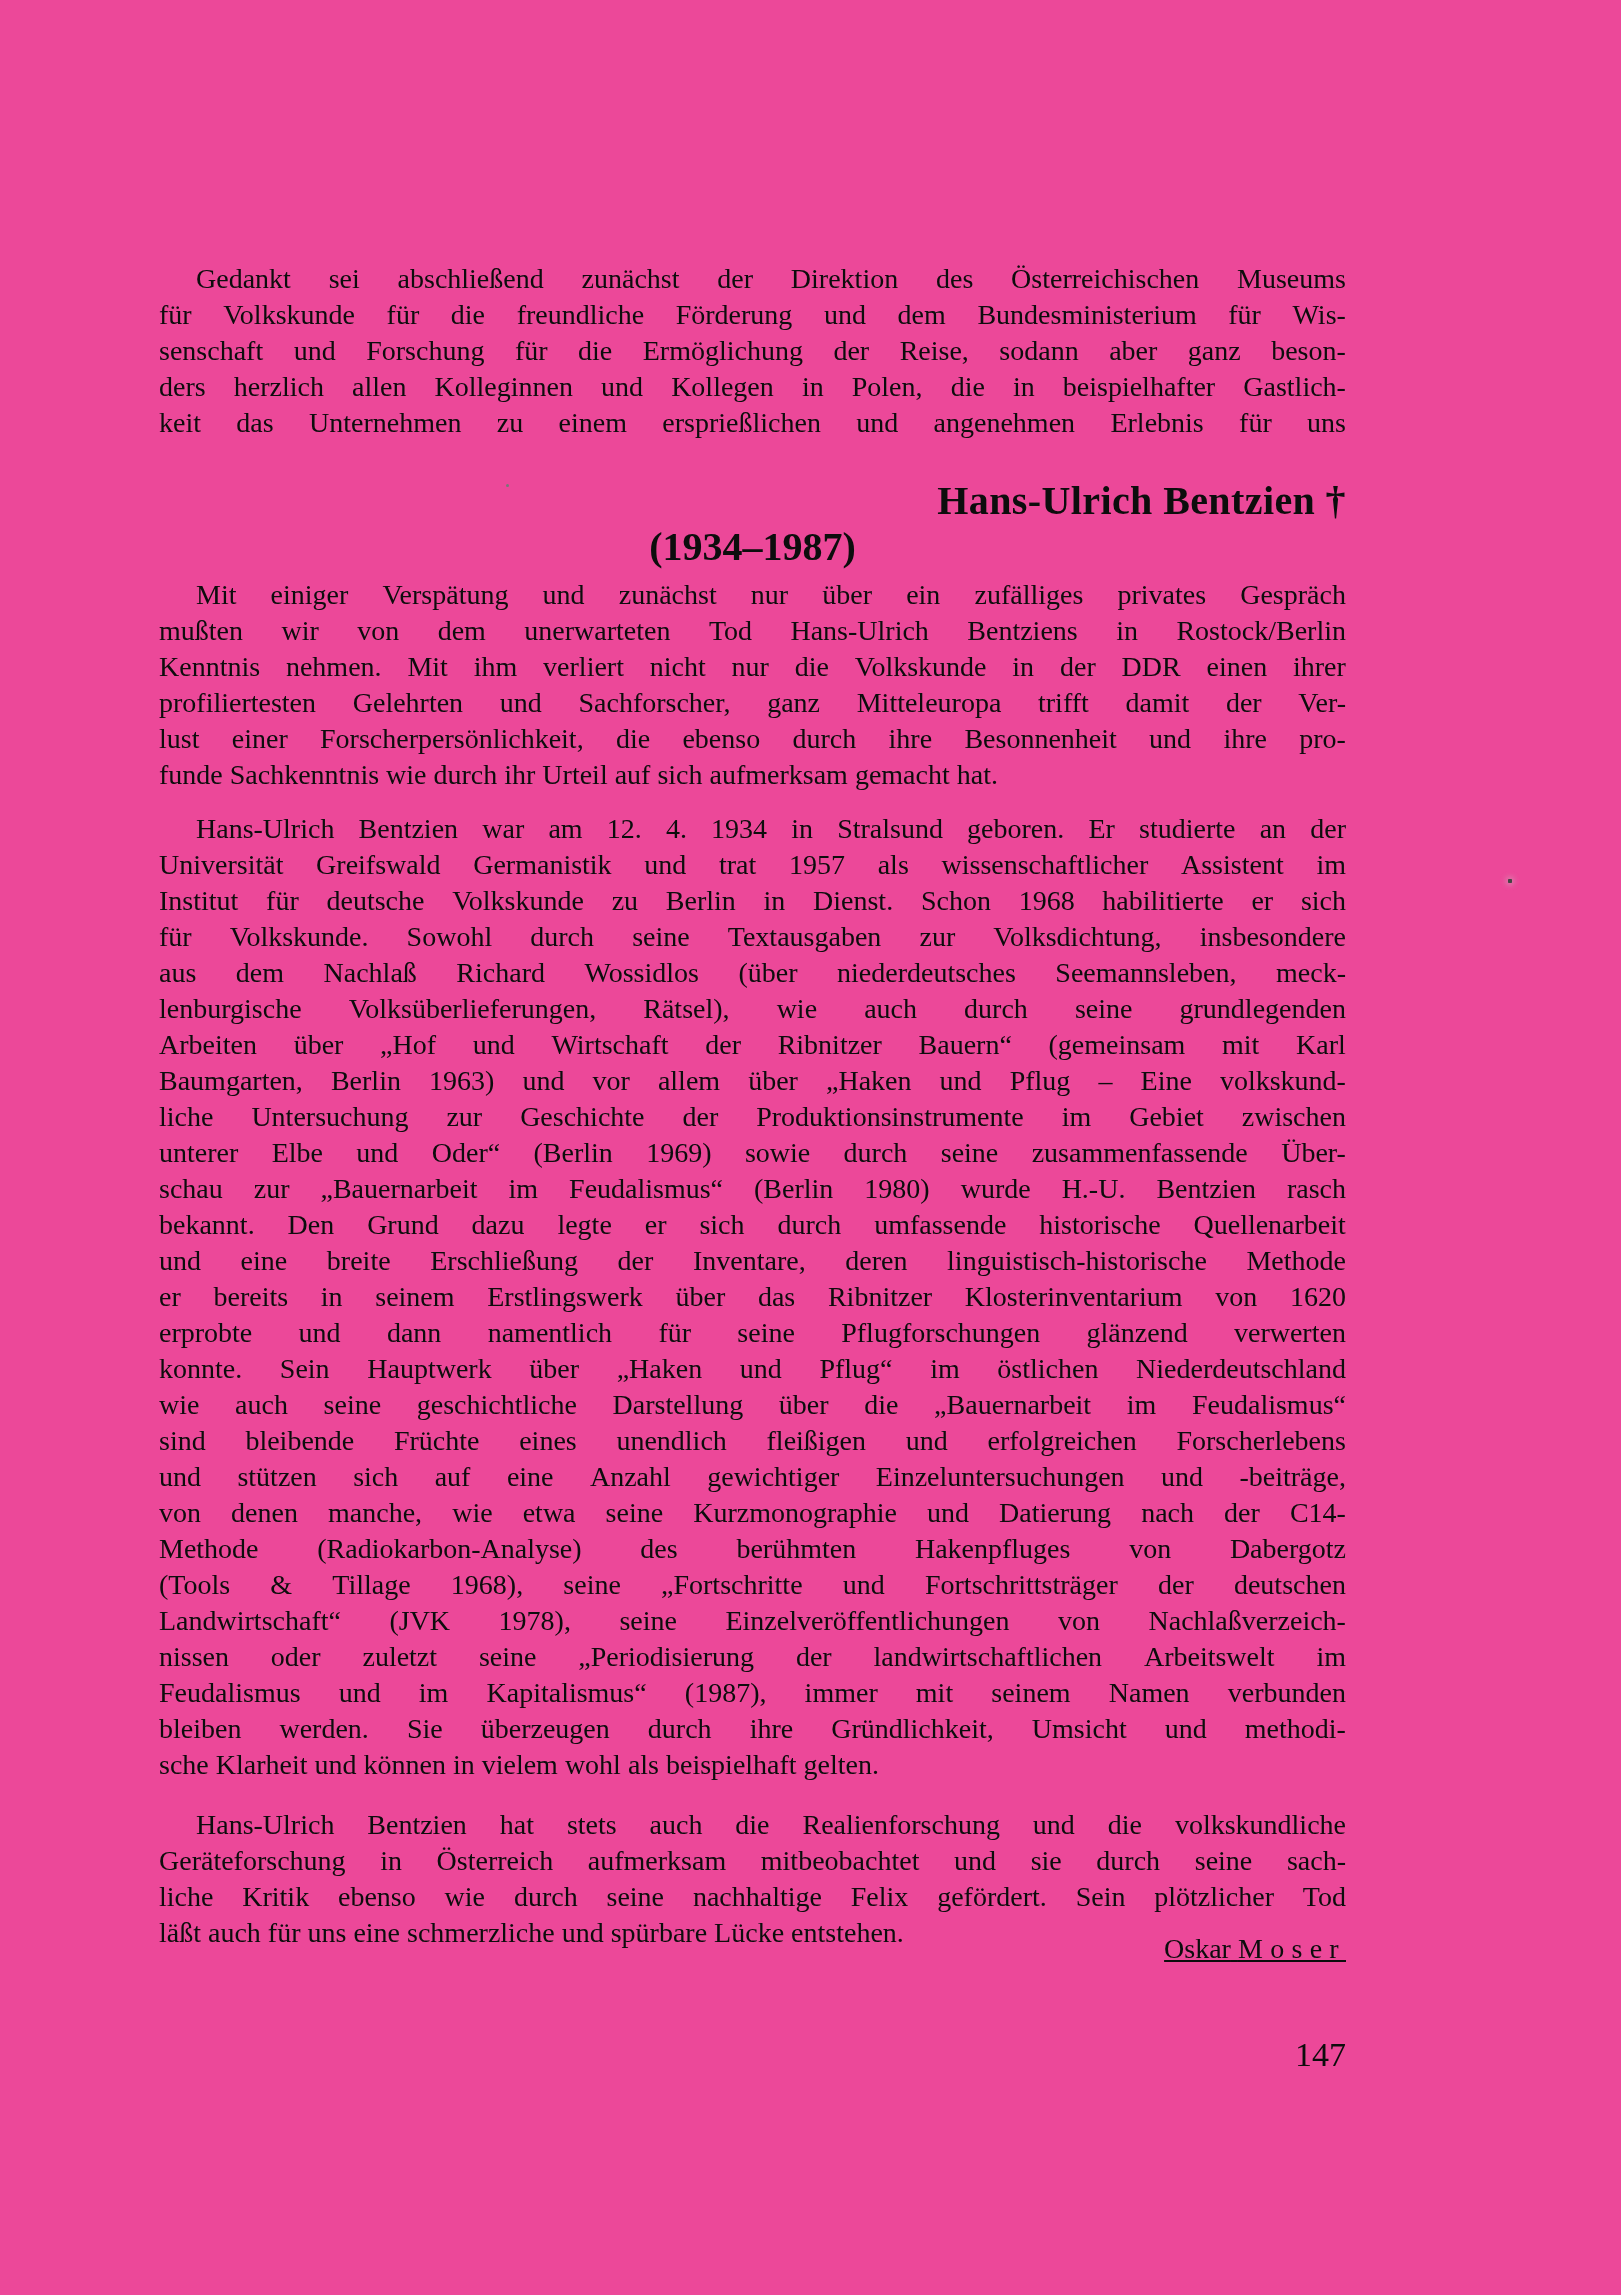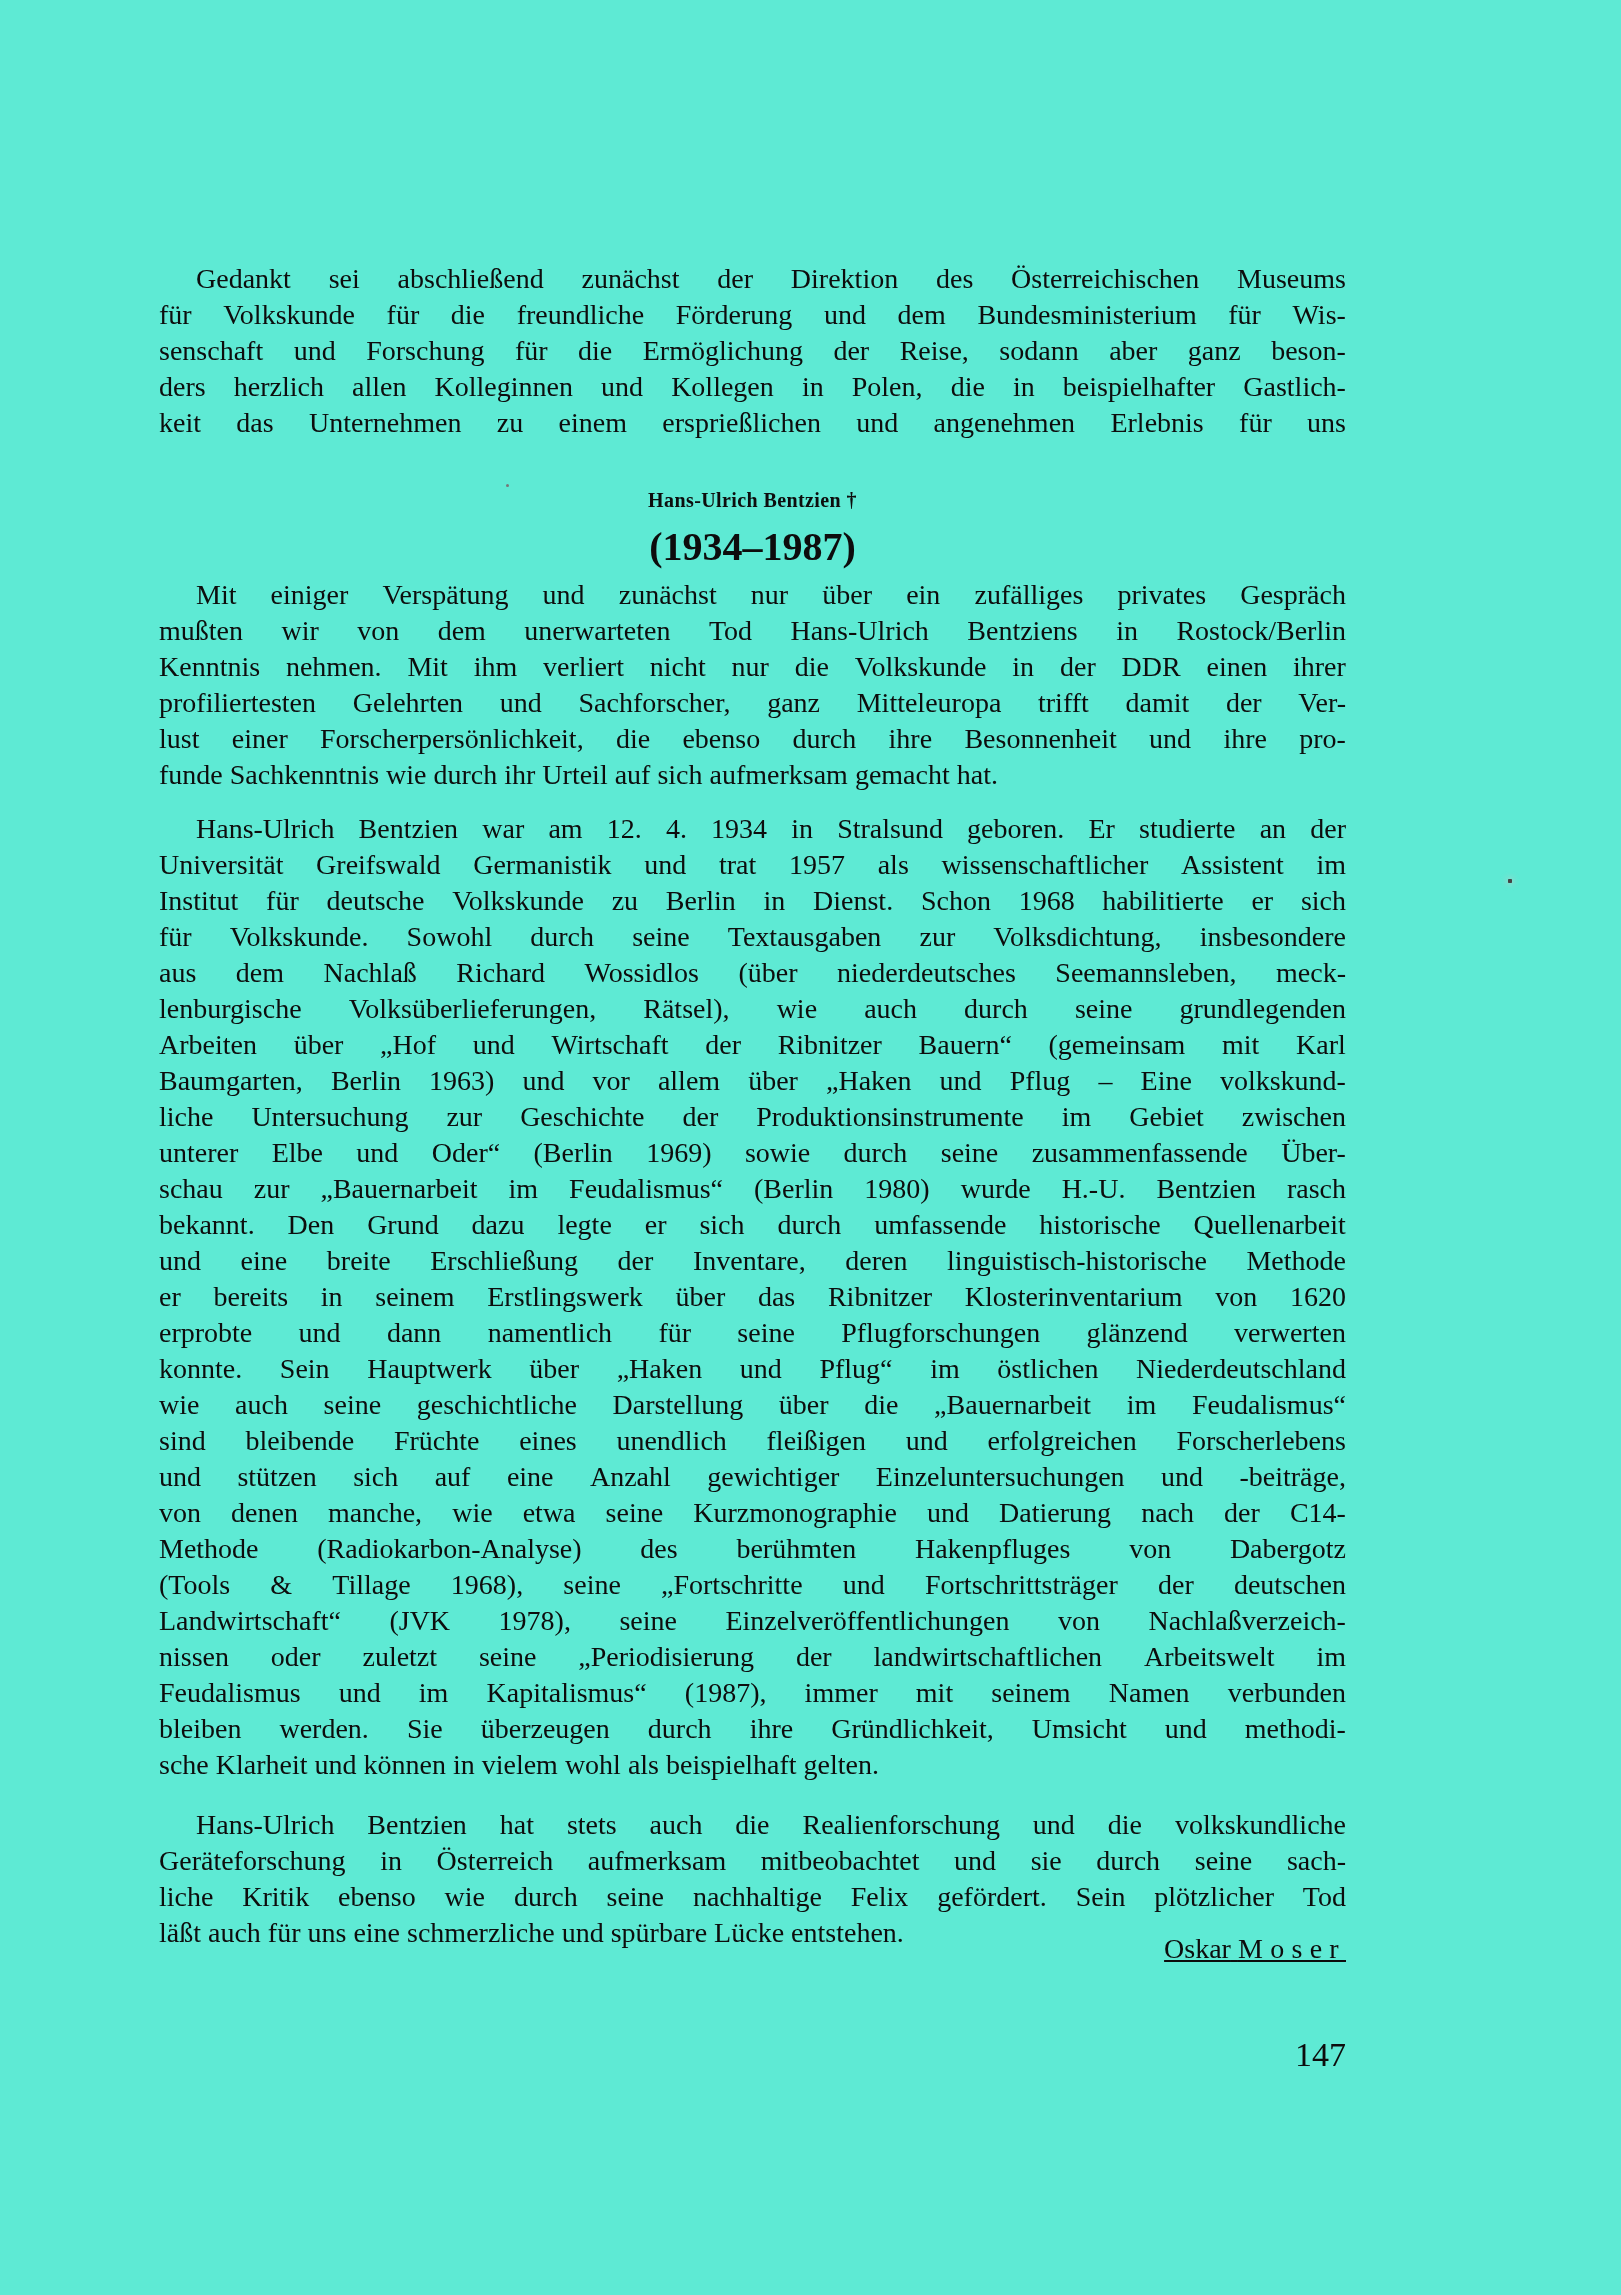--- a/index.html
+++ b/index.html
@@ -1,31 +1,31 @@
 <!DOCTYPE html>
 <html style="font-size:13px"><head>
 <meta charset="utf-8">
 <style>
   html,body{margin:0;padding:0;}
   body{
     width:1622px;height:2295px;background:#ffffff;
     font-family:"Liberation Serif","DejaVu Serif",serif;
     color:#0d0d0d;
   }
-  .sheet{position:relative;width:1622px;height:2295px;background:#5eead4;overflow:hidden;}
+  .sheet{position:relative;width:1622px;height:2295px;background:#ec4899;overflow:hidden;}
   .content{margin-left:159px;width:1187px;font-size:28px;line-height:36px;}
   .para{overflow:visible;}
   .jline{display:flex;justify-content:space-between;height:36px;white-space:nowrap;}
   .lline{height:36px;text-align:left;white-space:nowrap;}
   .indent{padding-left:37px;}
   .ack{margin-top:261px;}
   .sig{margin-top:8px;text-align:right;height:36px;}
   .sig .last{letter-spacing:5.7px;}
   .heading{margin-top:39px;text-align:center;font-weight:bold;}
-  .heading .h1{font-size:20px;line-height:41px;letter-spacing:0.4px;}
+  .heading .h1{font-size:40px;line-height:41px;letter-spacing:0.4px;text-align:right;}
   .heading .h2{font-size:40px;line-height:41px;margin-top:4.9px;}
   .para-intro{margin-top:9.7px;}
   .para-main{margin-top:18px;}
   .para-closing{margin-top:24px;}
   .sig2{margin-top:-20px;text-align:right;height:36px;text-decoration:underline;}
   .sig2 .last{letter-spacing:7.3px;}
   .pagenum{margin-top:67px;text-align:right;font-size:34px;line-height:41px;height:41px;}
   .speck{position:absolute;}
   #speck-a{left:506px;top:484px;width:3.2px;height:3.2px;background:#777;border-radius:50%;}
   #speck-b{left:1508px;top:879px;width:4px;height:4px;background:#444;border-radius:0.8px;box-shadow:0 0 4.9px 2.4px rgba(200,200,200,0.35);}

